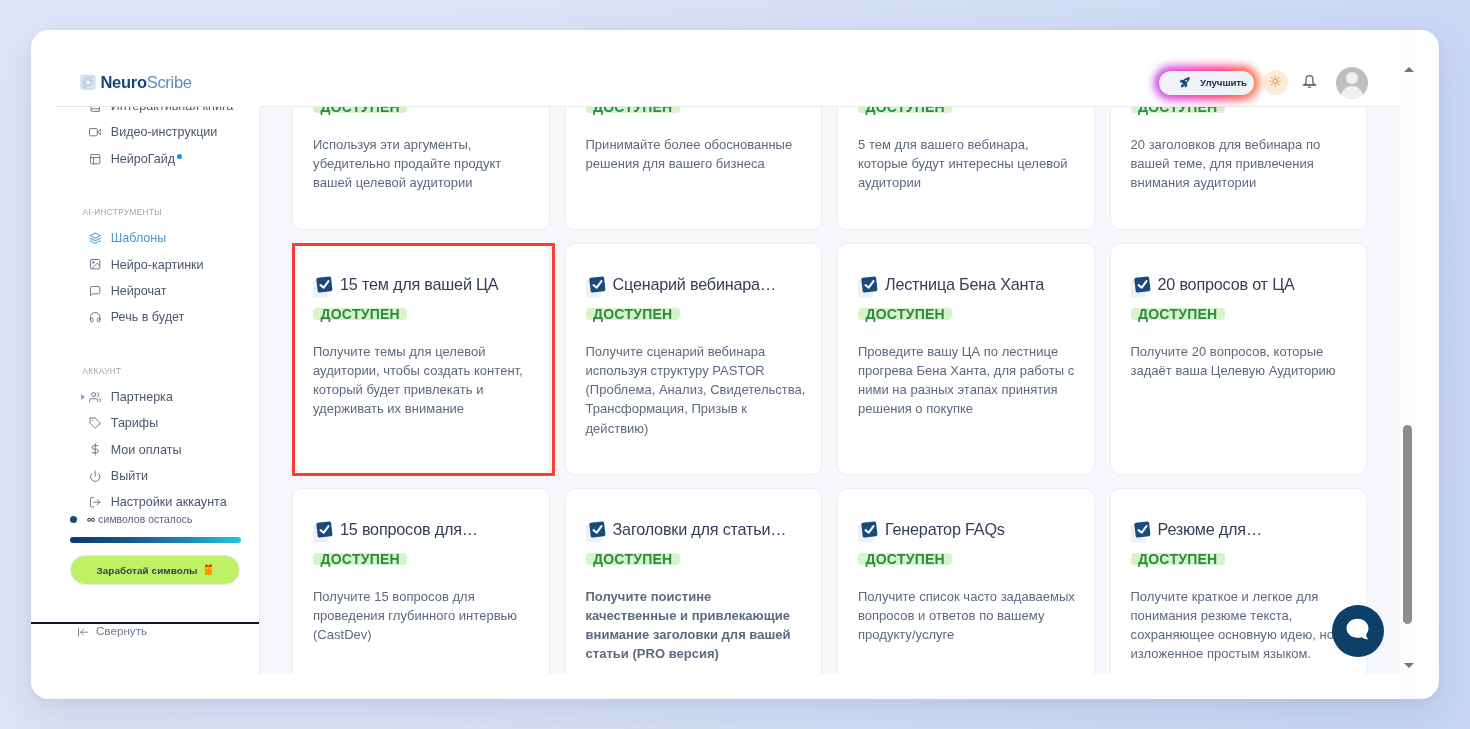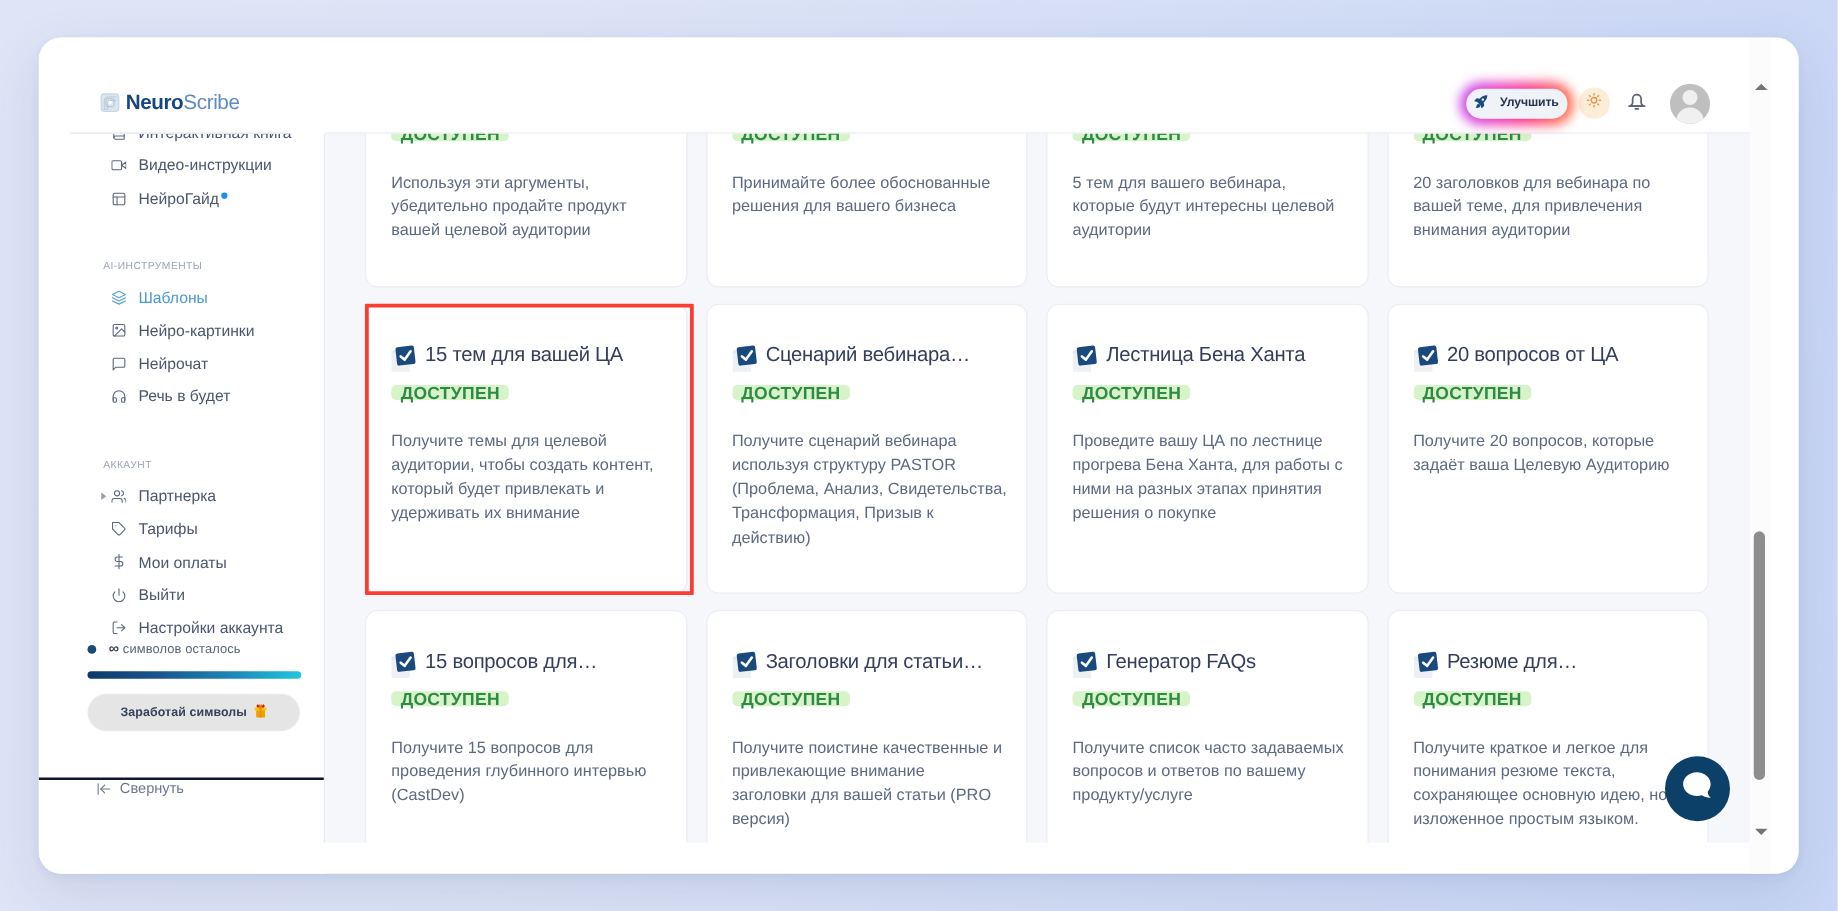--- a/index.html
+++ b/index.html
@@ -41,53 +41,53 @@
 .nav-dot{ width:5px;height:5px;border-radius:50%;background:#1a8ef0; align-self:flex-start; margin-top:8.5px; margin-left:-7.3px;}
 .section-label{ font-size:8.2px; color:#9aa4b6; letter-spacing:.4px; padding-left:51.5px; margin-top:35px; margin-bottom:7px; font-weight:400; height:11px; line-height:11px;}
 
 .credits{ position:absolute; left:39px; top:483px; width:171px; }
 .credits .row{ display:flex; align-items:center; gap:10px; }
 .credits .dot{ width:7px;height:7px;border-radius:50%;background:#1b4a78; flex:none;}
 .credits .txt{ font-size:10.3px; color:#58637a; letter-spacing:.1px;}
 .credits .txt b{ font-weight:700; font-size:11.5px; color:#333f54;}
 .bar{ margin-top:12px; height:5.5px; border-radius:3px; background:linear-gradient(90deg,#0c3a69 0%,#18588f 35%,#1d8bb8 70%,#23c6dd 100%);}
 .earn{ margin-top:12.5px; width:170px; height:30px; border:1px solid #e7eaf1; border-radius:17px;
-  background:#e5e5e5; display:flex; align-items:center; justify-content:center; gap:5px;
+  background:#bef264; display:flex; align-items:center; justify-content:center; gap:5px;
   font-size:9.9px; font-weight:700; color:#35415a; letter-spacing:.1px;}
 
 .sidebar-foot{ position:absolute; left:0; top:592px; width:229px; height:51px; border-top:2px solid #0f172a;
   display:flex; padding-left:45.5px; gap:7px;}
 .sidebar-foot .lb{ font-size:11.7px; color:#6d788d;}
 
 
 .header{ position:absolute; left:229px; top:0; width:1140px; height:77px; background:#fff;
   border-bottom:1px solid #e7eaf1; display:flex; align-items:center; padding-top:29px; justify-content:flex-end; padding-right:32px; gap:0;}
 .upg-wrap{ position:relative; margin-right:9px;}
 .upgrade{ position:relative; height:24px; border-radius:12px; background:#eff2f7; display:flex; align-items:center;
-  gap:9px; padding:0 7px 0 6px; font-size:9.8px; font-weight:600; color:#25334d; z-index:2; letter-spacing:-.1px;}
+  gap:9px; padding:0 7px 0 20px; font-size:9.8px; font-weight:600; color:#25334d; z-index:2; letter-spacing:-.1px;}
 .upg-glow{ position:absolute; left:-5px; right:-5px; top:-5px; bottom:-5px; border-radius:18px; z-index:1;
   background:linear-gradient(100deg,#c04bf0 0%,#e83bc8 30%,#ff2f86 58%,#ff7a3d 100%); filter:blur(4.5px); opacity:1;}
 .sun{ width:25px;height:25px;border-radius:50%;background:#fcedd9; display:flex;align-items:center;justify-content:center; margin-right:13px;}
 .bell{ width:17px;height:21px; color:#3c4a60; display:flex;align-items:center;justify-content:center; margin-right:18px;}
 .avatar{ width:32px;height:32px;border-radius:50%;background:#bfbfbf; overflow:hidden; position:relative;}
 .avatar .head{ position:absolute; left:50%; top:5px; transform:translateX(-50%); width:12px;height:12px;border-radius:50%;background:#f0f0f0;}
 .avatar .body{ position:absolute; left:50%; top:19px; transform:translateX(-50%); width:22px;height:16px;border-radius:11px 11px 0 0;background:#f0f0f0;}
 
 
 .content{ position:absolute; left:229px; top:77px; width:1140px; height:567px; background:#f6f7fb; overflow:hidden;}
 .grid{ position:absolute; left:32px; top:-109px; width:1075px; display:grid; grid-template-columns:repeat(4,1fr); column-gap:15px; row-gap:13px;}
 .card{ background:#fff; border:1px solid #ebedf4; border-radius:10px; padding:29px 12px 20px 20px; height:232px; position:relative;}
 .card-head{ display:flex; align-items:flex-start; gap:6px;}
 .chk{ width:23px;height:26px;flex:none; display:block; margin-top:-1px; margin-left:-2px;}
 .card-title{ font-size:16.2px; font-weight:400; color:#343e5c; letter-spacing:-.2px; line-height:1.3; padding-top:1px;}
 .badge{ margin-top:9.5px; display:inline-block; background:#d7f3ca; color:#2e8a44; font-size:14px; font-weight:700;
   letter-spacing:.25px; padding:0 7.5px; height:12.8px; line-height:13px; border-radius:4px;}
 .card-desc{ margin-top:19px; font-size:13px; line-height:19.3px; color:#5d6981; letter-spacing:.02px;}
 .card.row1{ padding-top:92px; }
-.card-desc.narrow{ max-width:217px; }
+.card-desc.narrow{ max-width:217px;font-weight:bold; }
 .hl-box{ position:absolute; left:261px; top:213px; width:263px; height:233px; border:3px solid #fa3c33; border-radius:1px; z-index:6; pointer-events:none;}
 
 
 .vscroll{ position:absolute; left:1369px; top:0; width:17px; height:669px; background:#fcfcfc; z-index:7;}
 .vscroll .arrow-up{ position:absolute; left:3.5px; top:37px; width:0;height:0;
   border-bottom:5.5px solid #737373; border-left:5px solid transparent; border-right:5px solid transparent;}
 .vscroll .arrow-dn{ position:absolute; left:3.5px; top:633px; width:0;height:0;
   border-top:5.5px solid #737373; border-left:5px solid transparent; border-right:5px solid transparent;}
 .vscroll .thumb{ position:absolute; left:3.2px; top:394.7px; width:9px; height:199.6px; border-radius:5px; background:#8d8d8d;}
 

